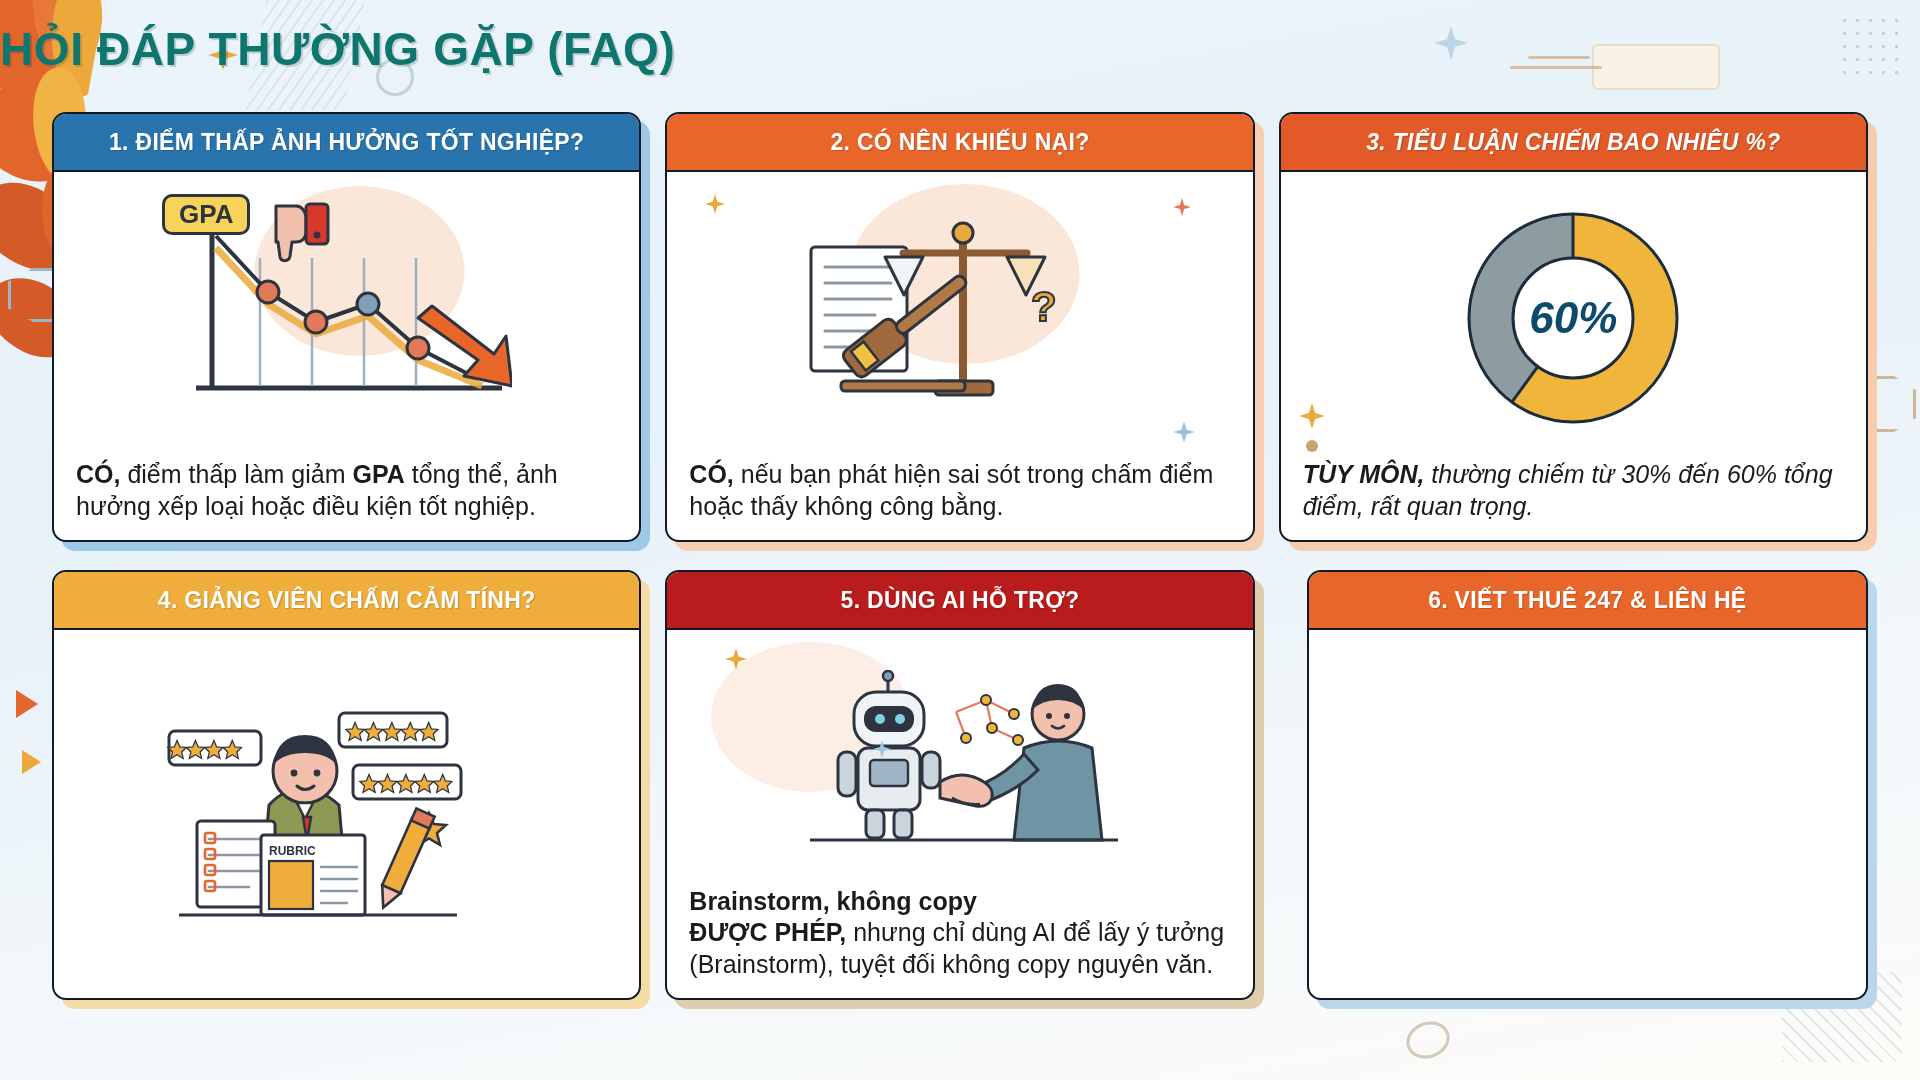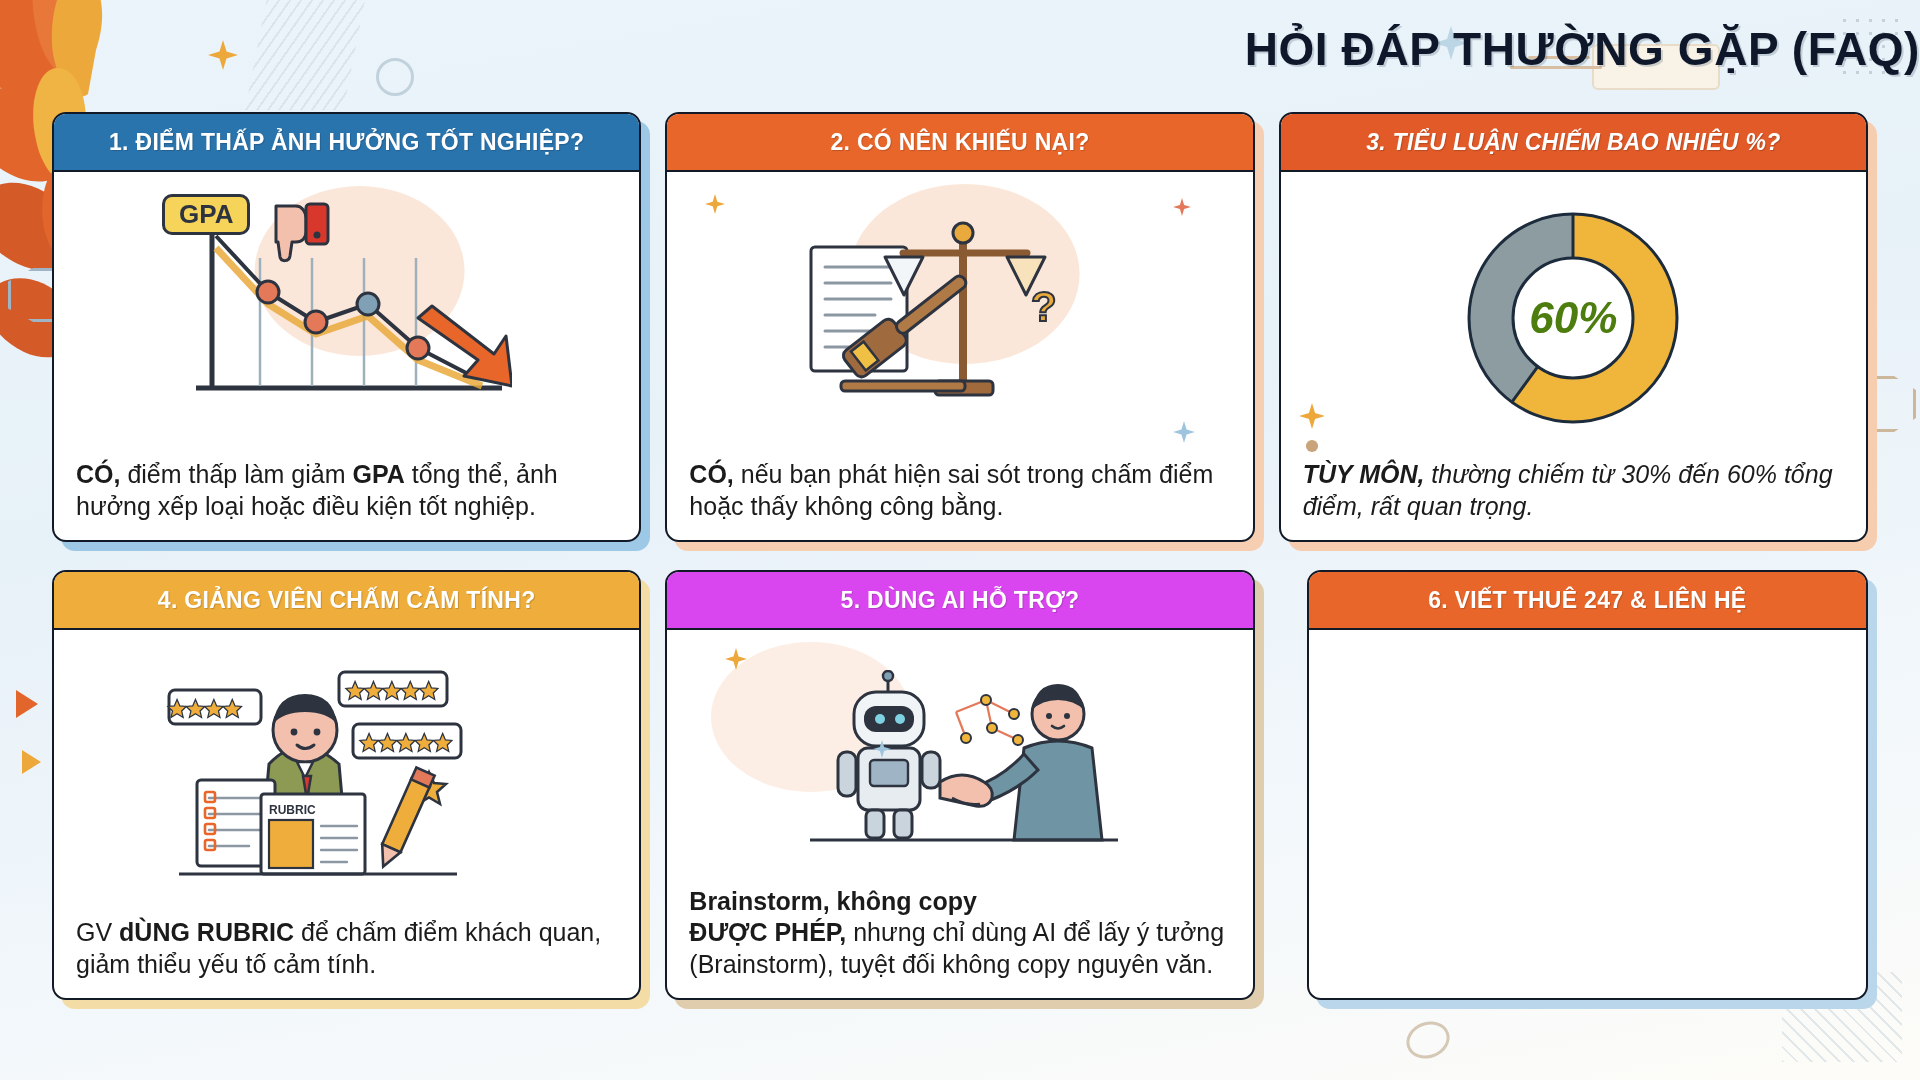--- a/index.html
+++ b/index.html
@@ -75,25 +75,25 @@
 
   .corner-card {
     right: 200px; top: 44px; width: 128px; height: 46px;
     background: #fbf2e4; border: 2px solid #e8d8c0; border-radius: 6px; opacity: .85;
   }
 
   
   .page-title {
     position: absolute;
     top: 22px; left: 0; width: 100%;
-    text-align: right;
+    text-align: left;
     font-size: 46px;
     font-weight: 700;
     letter-spacing: .6px;
-    color: #0f172a;
+    color: #0f766e;
     text-shadow: 2px 2px 0 rgba(18,43,69,.18);
     z-index: 5;
   }
 
   
   .grid {
     position: absolute;
     top: 112px; left: 52px;
     width: 1816px;
     display: grid;
@@ -165,21 +165,21 @@
     background: #fae3d2;
     opacity: .85;
   }
 
   
   .donut-wrap { position: relative; width: 230px; height: 230px; }
   .donut-label {
     position: absolute;
     inset: 0;
     display: flex; align-items: center; justify-content: center;
-    font-size: 44px; font-weight: 700; color: #4d7c0f;
+    font-size: 44px; font-weight: 700; color: #0c4a6e;
   }
 
   
   .logo-row {
     display: flex; align-items: center; justify-content: center; gap: 10px;
     margin-top: -8px;
   }
   .logo-text {
     font-size: 46px; font-weight: 700; letter-spacing: 1px; color: #1a3a63;
   }
@@ -440,27 +440,24 @@
         </g>
 
         <g transform="rotate(24 250 150)">
           <rect x="238" y="112" width="20" height="72" fill="#efae3c" stroke="#2d3440" stroke-width="2.6"></rect>
           <path d="M238 184 l10 20 l10 -20 z" fill="#f2c0ad" stroke="#2d3440" stroke-width="2.6"></path>
           <rect x="238" y="100" width="20" height="13" fill="#e4795a" stroke="#2d3440" stroke-width="2.6"></rect>
         </g>
         <line x1="22" y1="206" x2="300" y2="206" stroke="#2d3440" stroke-width="3"></line>
       </svg>
     </div>
-    <div class="card-text">
-      <span>GV </span><b>dÙNG RUBRIC</b><span> để chấm điểm khách quan, giảm thiểu yếu tố cảm tính.</span>
-    </div>
   </div>
 
   <div class="card sh-tan">
-    <div class="card-header" style="background:#d946ef">5. DÙNG AI HỖ TRỢ?</div>
+    <div class="card-header" style="background:#b91c1c">5. DÙNG AI HỖ TRỢ?</div>
     <div class="card-art">
       <div class="blob" style="width:200px;height:150px;left:44px;top:12px;opacity:.6"></div>
       <svg width="380" height="180" viewBox="0 0 380 180" style="position:relative">
 
         <g>
           <line x1="118" y1="8" x2="118" y2="22" stroke="#2d3440" stroke-width="3"></line>
           <circle cx="118" cy="6" r="5" fill="#7fa0b5" stroke="#2d3440" stroke-width="2.5"></circle>
           <rect x="84" y="22" width="70" height="54" rx="22" fill="#f1f4f7" stroke="#2d3440" stroke-width="3"></rect>
           <rect x="94" y="36" width="50" height="26" rx="12" fill="#2d3440"></rect>
           <circle cx="110" cy="49" r="5" fill="#7fd0e0"></circle>

